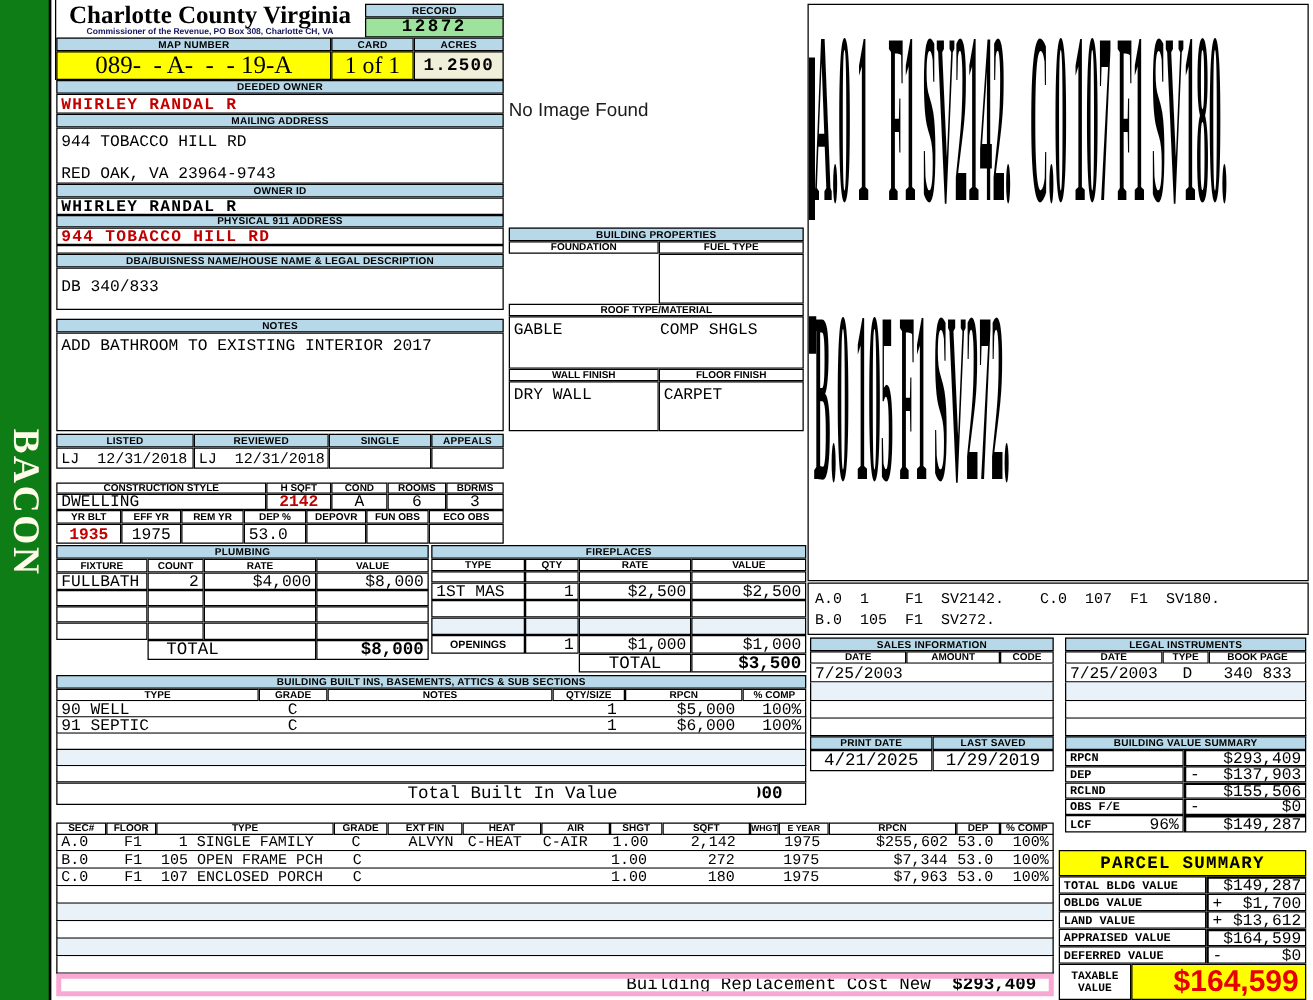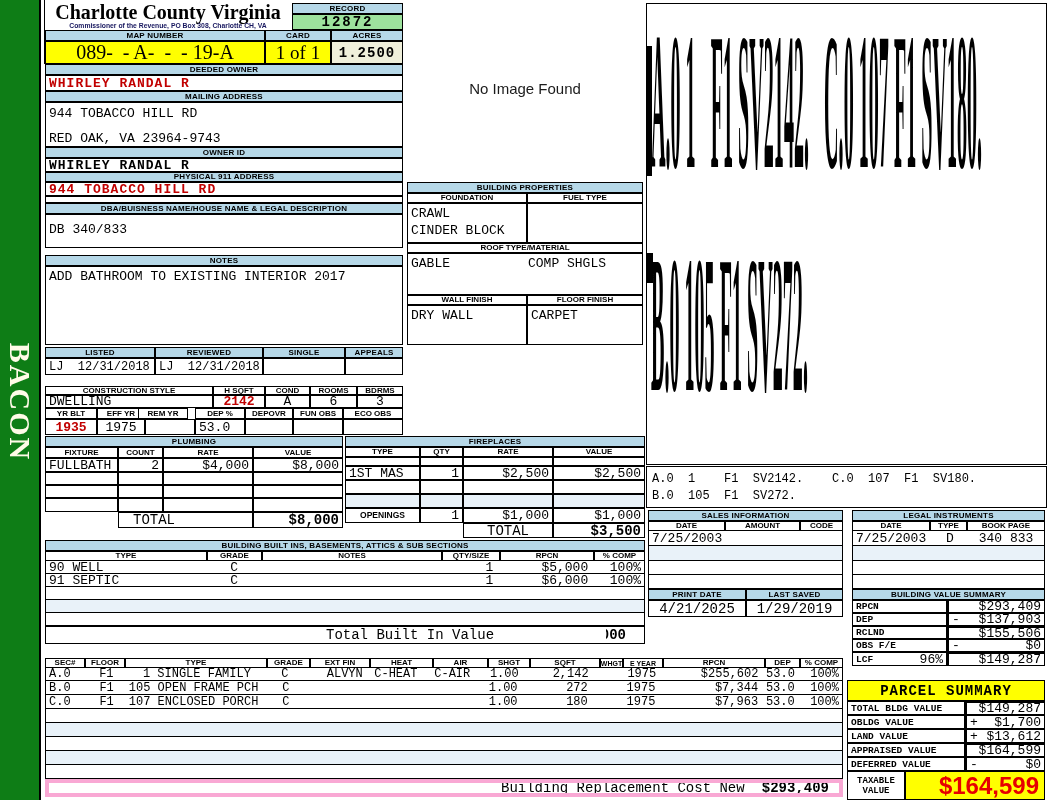--- a/index.html
+++ b/index.html
@@ -78,21 +78,21 @@
   <div class="a cell lab" style="left:265px;top:386px;width:45px;height:9px;">COND</div>
   <div class="a cell lab" style="left:310px;top:386px;width:47px;height:9px;">ROOMS</div>
   <div class="a cell lab" style="left:357px;top:386px;width:46px;height:9px;">BDRMS</div>
   <div class="a cell m lf" style="left:45px;top:395px;width:168px;height:13px;">DWELLING</div>
   <div class="a cell m b red ctr" style="left:213px;top:395px;width:52px;height:13px;">2142</div>
   <div class="a cell m ctr" style="left:265px;top:395px;width:45px;height:13px;">A</div>
   <div class="a cell m ctr" style="left:310px;top:395px;width:47px;height:13px;">6</div>
   <div class="a cell m ctr" style="left:357px;top:395px;width:46px;height:13px;">3</div>
   <div class="a cell lab" style="left:45px;top:408px;width:52px;height:11px;">YR BLT</div>
   <div class="a cell lab" style="left:97px;top:408px;width:48px;height:11px;">EFF YR</div>
-  <div class="a cell lab" style="left:138px;top:408px;width:50px;height:11px;">REM YR</div>
+  <div class="a cell lab" style="left:145px;top:408px;width:50px;height:11px;">REM YR</div>
   <div class="a cell lab" style="left:195px;top:408px;width:50px;height:11px;">DEP %</div>
   <div class="a cell lab" style="left:245px;top:408px;width:48px;height:11px;">DEPOVR</div>
   <div class="a cell lab" style="left:293px;top:408px;width:50px;height:11px;">FUN OBS</div>
   <div class="a cell lab" style="left:343px;top:408px;width:60px;height:11px;">ECO OBS</div>
   <div class="a cell m b red ctr" style="left:45px;top:419px;width:52px;height:16px;">1935</div>
   <div class="a cell m ctr" style="left:97px;top:419px;width:48px;height:16px;">1975</div>
   <div class="a cell" style="left:145px;top:419px;width:50px;height:16px;"></div>
   <div class="a cell m lf" style="left:195px;top:419px;width:50px;height:16px;">53.0</div>
   <div class="a cell" style="left:245px;top:419px;width:48px;height:16px;"></div>
   <div class="a cell" style="left:293px;top:419px;width:50px;height:16px;"></div>
@@ -247,29 +247,25 @@
   <div class="a row" style="left:45px;top:709px;width:798px;height:14px;border-left:1px solid #000;border-right:1px solid #000;"></div>
   <div class="a row tint" style="left:45px;top:723px;width:798px;height:14px;border-left:1px solid #000;border-right:1px solid #000;"></div>
   <div class="a row" style="left:45px;top:737px;width:798px;height:14px;border-left:1px solid #000;border-right:1px solid #000;"></div>
   <div class="a row tint" style="left:45px;top:751px;width:798px;height:14px;border-left:1px solid #000;border-right:1px solid #000;"></div>
   <div class="a row" style="left:45px;top:765px;width:798px;height:14px;border-left:1px solid #000;border-right:1px solid #000;"></div>
   <div class="a row" style="left:45px;top:779px;width:798px;height:18px;border:4px solid #f9a8d4;">
     <div class="rcell m m14" style="padding-left:452px;">Building Replacement Cost New</div>
     <div class="rcell m m14 b rt" style="flex:1;padding-right:10px;">$293,409</div>
   </div>
 
-  <div class="a" style="left:407px;top:80px;width:236px;text-align:center;font-size:15px;color:#1b1b1b;">No Image Found</div>
+  <div class="a" style="left:407px;top:80px;width:236px;text-align:left;font-size:15px;color:#1b1b1b;">No Image Found</div>
 
   <div class="a cell bar" style="left:407px;top:182px;width:236px;height:11px;">BUILDING PROPERTIES</div>
   <div class="a cell lab" style="left:407px;top:193px;width:120px;height:10px;">FOUNDATION</div>
   <div class="a cell lab" style="left:527px;top:193px;width:116px;height:10px;">FUEL TYPE</div>
-  <div class="a cell" style="left:407px;top:203px;width:120px;height:40px;">
-    <div class="a m lf" style="left:0;top:2px;">CRAWL</div>
-    <div class="a m lf" style="left:0;top:19px;">CINDER BLOCK</div>
-  </div>
   <div class="a cell" style="left:527px;top:203px;width:116px;height:40px;"></div>
   <div class="a cell lab" style="left:407px;top:243px;width:236px;height:10px;">ROOF TYPE/MATERIAL</div>
   <div class="a cell" style="left:407px;top:253px;width:236px;height:42px;align-items:flex-start;">
     <div class="a m lf" style="left:0;top:2px;">GABLE</div>
     <div class="a m" style="left:120px;top:2px;">COMP SHGLS</div>
   </div>
   <div class="a cell lab" style="left:407px;top:295px;width:120px;height:10px;">WALL FINISH</div>
   <div class="a cell lab" style="left:527px;top:295px;width:116px;height:10px;">FLOOR FINISH</div>
   <div class="a cell m lf" style="left:407px;top:305px;width:120px;height:40px;align-items:flex-start;padding-top:2px;">DRY WALL</div>
   <div class="a cell m lf" style="left:527px;top:305px;width:116px;height:40px;align-items:flex-start;padding-top:2px;">CARPET</div>

